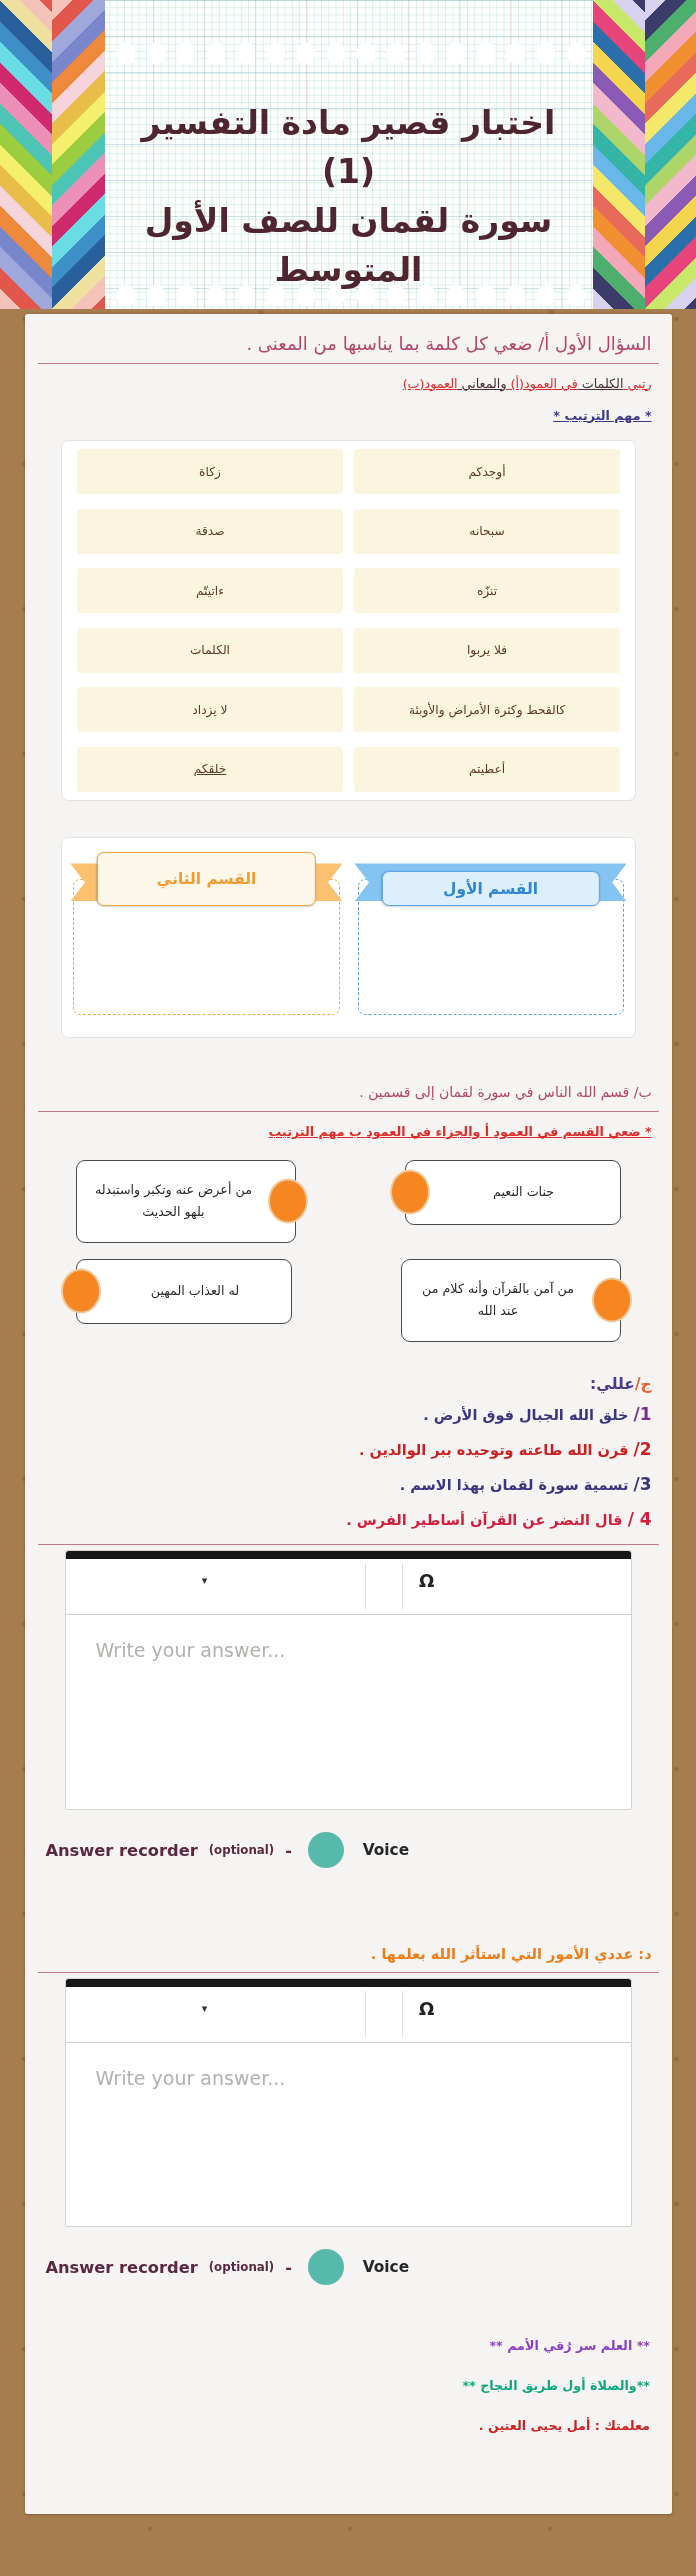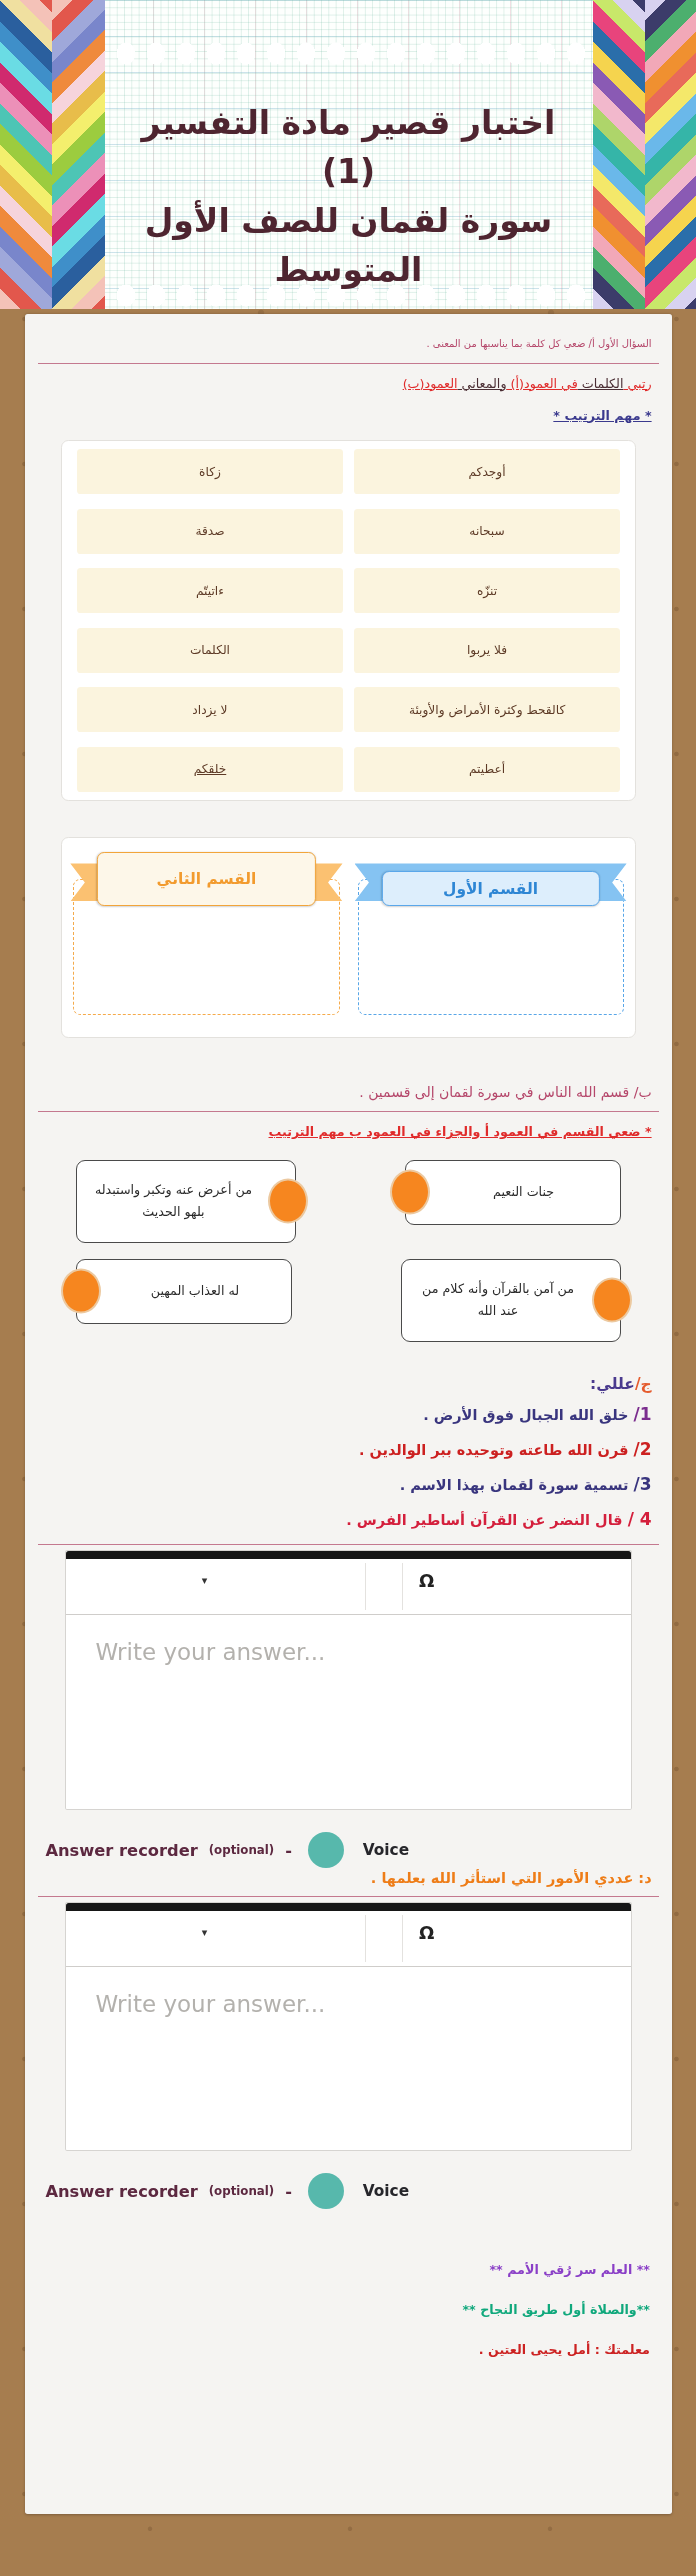--- a/index.html
+++ b/index.html
@@ -60,23 +60,23 @@
     position:absolute; top:98px; left:16%; width:68%;
     text-align:center; color:#4e2530; font-size:33px; line-height:49px;
     font-weight:700; font-family:"DejaVu Sans", sans-serif; direction:rtl;
   }
   
   .content{
     position:relative; margin:4.5px 25.4px 0; height:2200px; overflow:hidden;
     background:#f5f4f2; border-radius:2.7px; padding:20px 9px 0;
     direction:rtl; box-shadow:0 0.9px 2.7px rgba(0,0,0,.25);
   }
-  .q-title{ text-align:right; padding:0 11px; font-size:10px; color:#b5476b; line-height:20px; }
+  .q-title{ text-align:right; padding:0 11px; font-size:18px; color:#b5476b; line-height:20px; }
   .qb{ margin-top:44px; font-size:14px; }
-  .qd{ font-size:14.5px; color:#ee7d18; font-weight:bold; }
+  .qd{ margin-top:76px; font-size:14.5px; color:#ee7d18; font-weight:bold; }
   .divider{ border:none; border-top:0.9px solid #c4788f; margin:9px 3.6px; }
   .divider.tight{ margin:7.3px 3.6px 5.4px; }
   .instr{ text-align:right; padding:0 11px; font-size:12.7px; line-height:22px; }
   .instr .ip{ text-decoration:underline; }
   .c-red{ color:#e02b2b; } .c-dark{ color:#4a2d33; }
   .order-note{ margin:11px 11px 0; text-align:right; font-size:12.7px; font-weight:bold;
     color:#3b3a8e; text-decoration:underline; line-height:20px; }
   
   .match-box{ margin:14.5px 27px 0; background:#fff; border:0.9px solid #e3e1dd; border-radius:7.3px;
     padding:8.2px 14.5px; }
@@ -125,21 +125,21 @@
   
   .editor{ margin:3.6px 31px 0; background:#fff; border:0.9px solid #d6d4d1; border-radius:1.8px; }
   .ed-topbar{ height:8.2px; background:#161616; border-radius:2.7px 2.7px 0 0; }
   .ed-toolbar{ position:relative; height:56px; border-bottom:0.9px solid #cfcdca; direction:ltr; }
   .ed-caret{ position:absolute; left:24%; top:14.5px; font-size:11px; color:#333; cursor:pointer; }
   .ed-sep{ position:absolute; top:3.6px; height:47px; width:0.9px; background:#e4e2df; }
   .s1{ left:53%; } .s2{ left:59.5%; }
   .ed-omega{ position:absolute; left:62.5%; top:11px; font-size:18px; font-weight:bold; color:#222; cursor:pointer; }
   .ed-body{ height:194px; padding:23.6px 29px; direction:ltr; text-align:left; cursor:text; }
   .ed-body.short{ height:183px; }
-  .ed-ph{ color:#b3b1ad; font-size:23px; }
+  .ed-ph{ color:#b3b1ad; font-size:19px; }
   
   .recorder{ direction:ltr; display:flex; align-items:center; gap:11px; margin:22px 0 0 11px; }
   .rec-label{ font-size:16.3px; font-weight:bold; color:#5c2840; }
   .rec-opt{ font-size:11.8px; font-weight:bold; color:#5c2840; }
   .rec-dash{ font-size:16.3px; font-weight:bold; color:#5c2840; }
   .rec-mic{ width:36px; height:36px; border-radius:50%; background:#57b8ac; border:none;
     margin-left:5.4px; cursor:pointer; }
   .rec-voice{ font-size:15.4px; font-weight:bold; color:#26262b; margin-left:7.3px; }
   
   .footer{ margin:51px 12.7px 0; text-align:right; }

